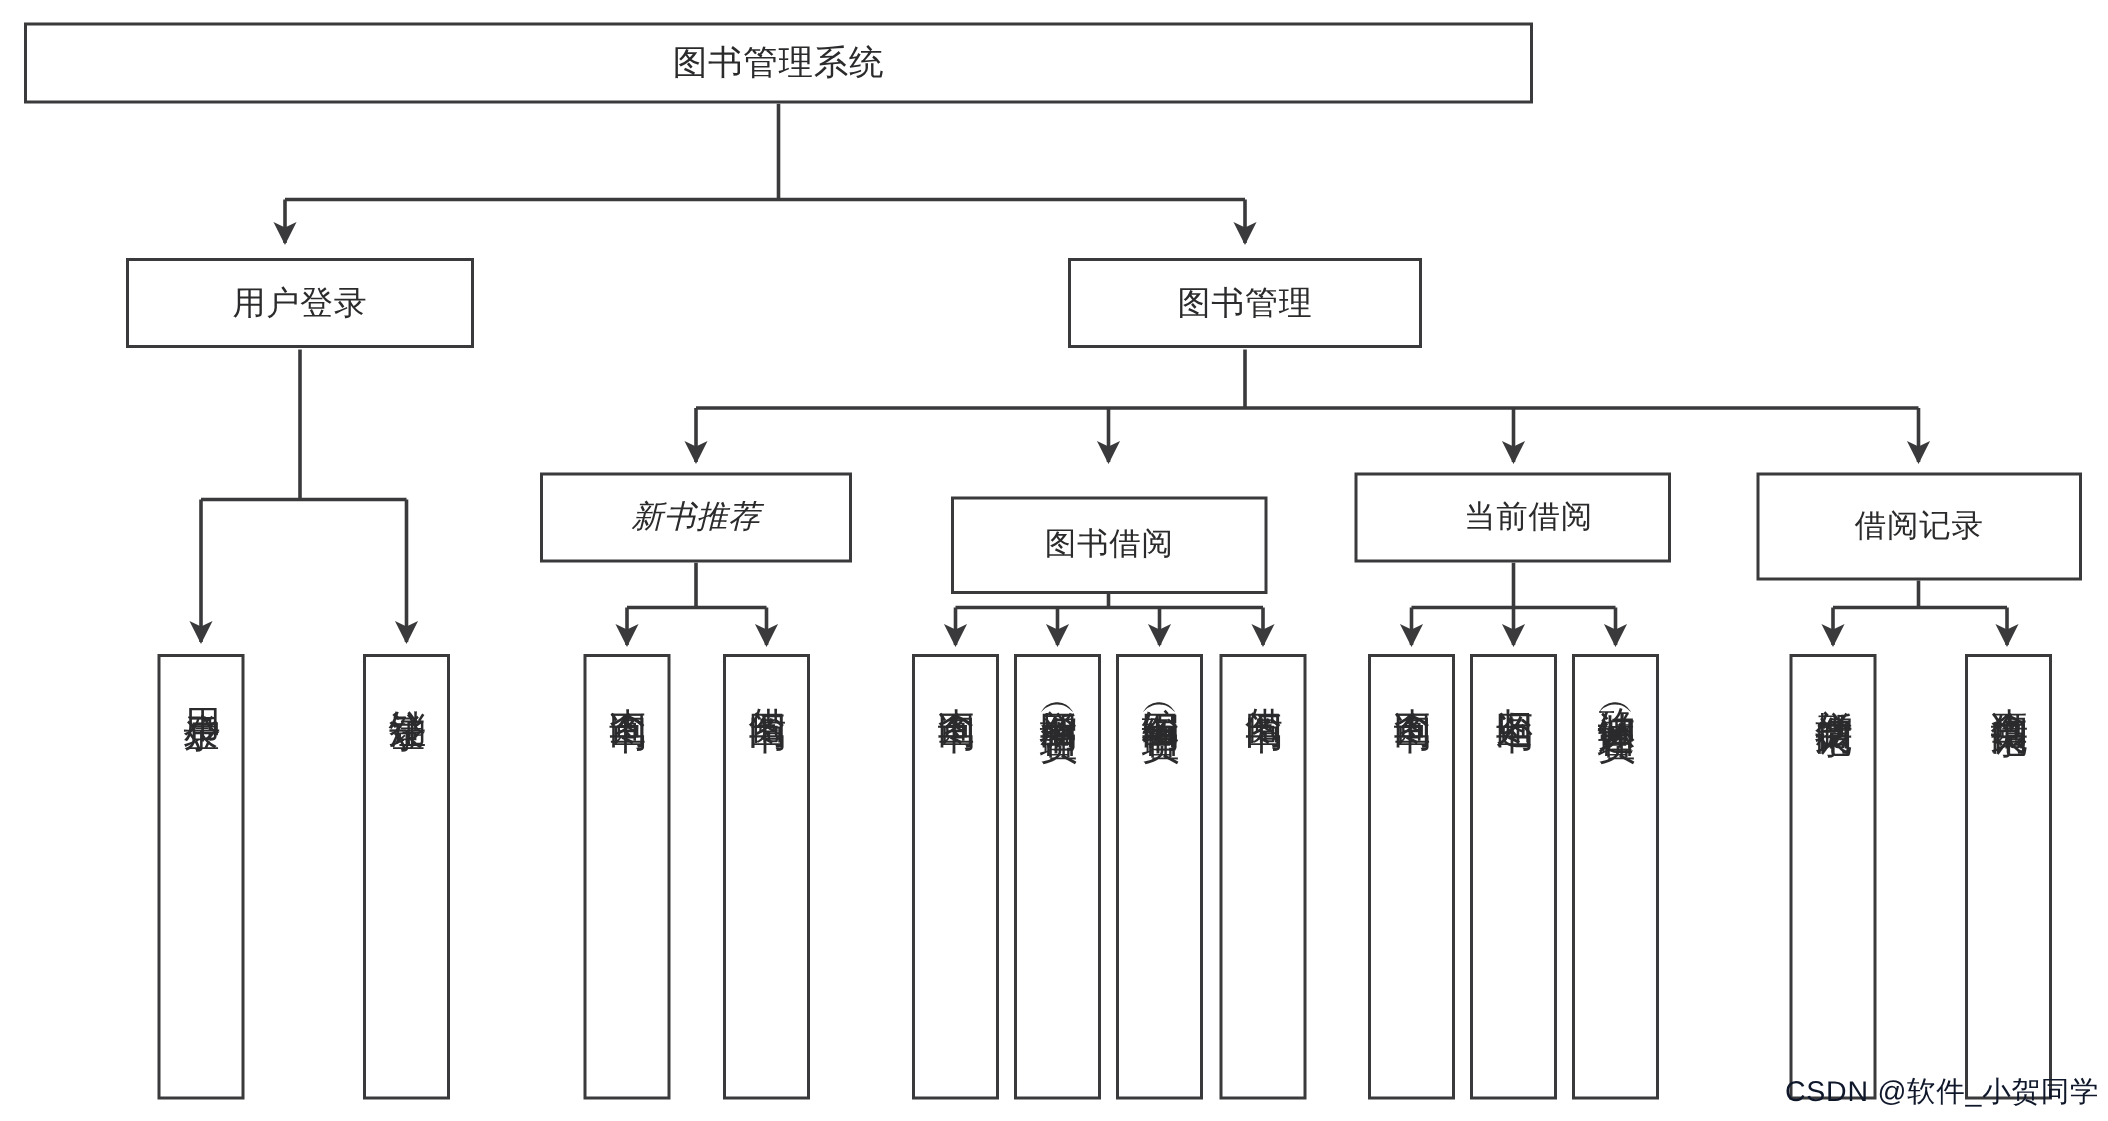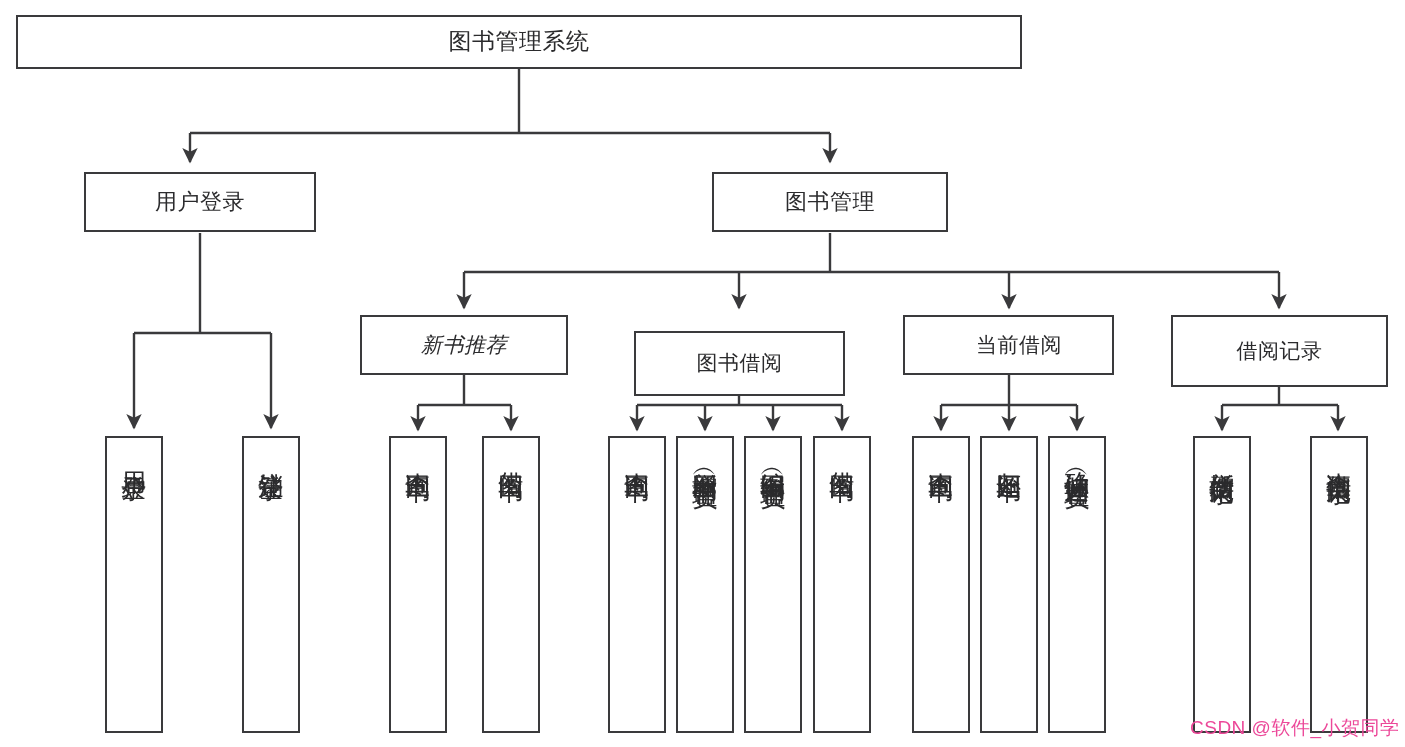--- a/index.html
+++ b/index.html
@@ -51,21 +51,21 @@
   .node.leaf .lbl {
     writing-mode: vertical-rl;
     text-orientation: upright;
     font-size: 25px;
     line-height: 1.05;
     letter-spacing: 2px;
     white-space: nowrap;
   }
   .watermark {
     position: absolute;
-    color: #ec4899;
+    color: #0f172a;
     font-size: 19px;
     white-space: nowrap;
     letter-spacing: 0.5px;
   }
 </style>
 </head>
 <body>
 
 <div id="canvas">
 

